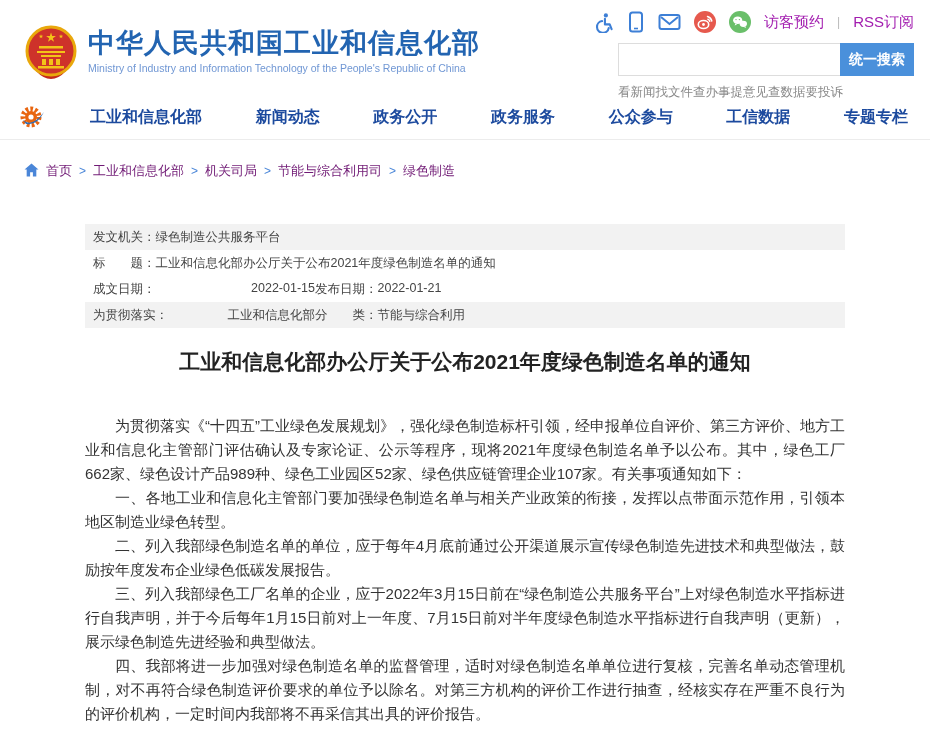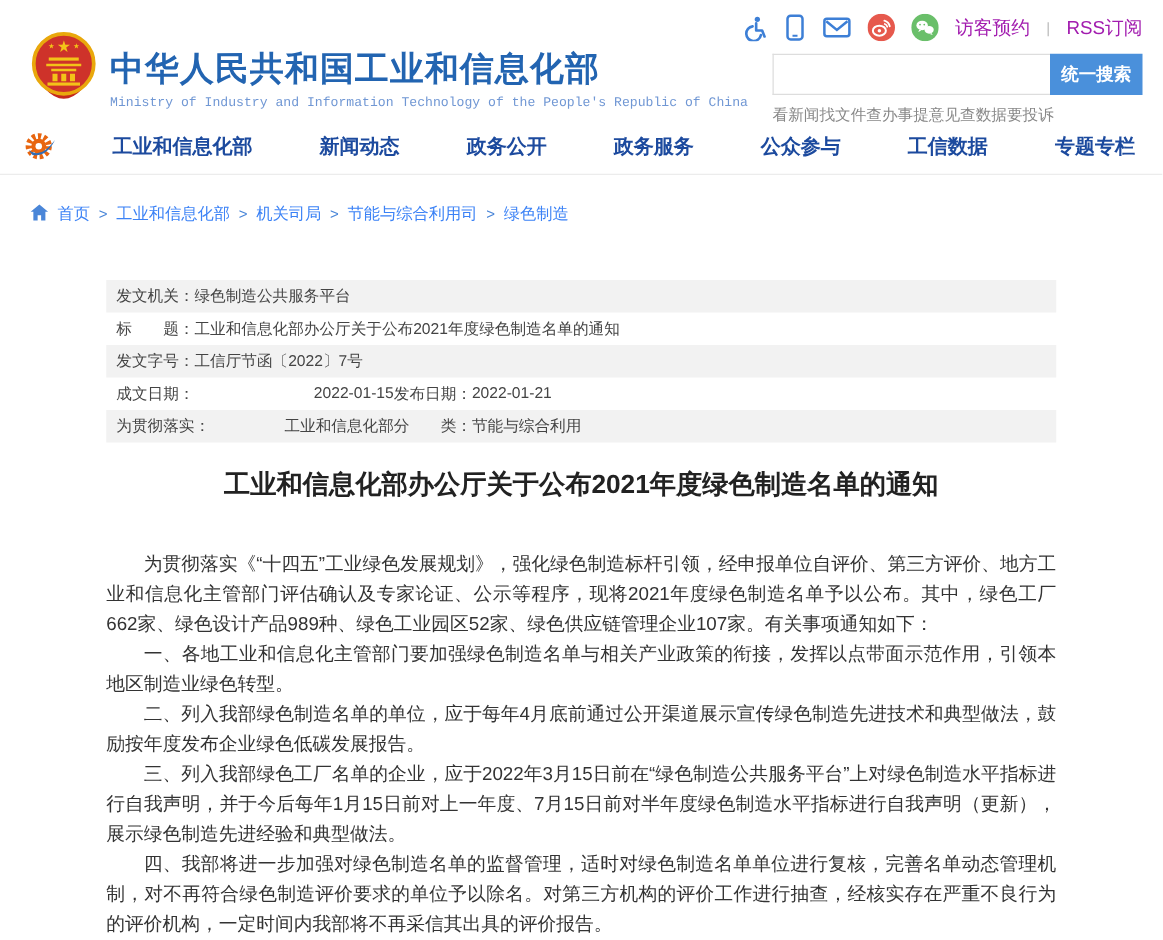--- a/index.html
+++ b/index.html
@@ -2,21 +2,21 @@
 <html lang="zh"><head>
 <meta charset="utf-8">
 <style>
   * { margin:0; padding:0; box-sizing:border-box; }
   html,body { width:930px; background:#fff; font-family:"Liberation Sans", sans-serif; }
   body { position:relative; height:752px; overflow:hidden; }
 
   
   .header { position:relative; height:95px; background:#fff; }
   .emblem { position:absolute; left:24px; top:24px; }
-  .site-title-block { position:absolute; left:88px; top:43px;font-family:Liberation Mono, monospace; }
+  .site-title-block { position:absolute; left:88px; top:28px; }
   .site-title { font-size:27px; font-weight:bold; color:#2264b1; letter-spacing:1px; line-height:30px; }
   .site-subtitle { font-size:10.5px; color:#7097d4; margin-top:4px; }
 
   .header-right { position:absolute; right:16px; top:10px; width:296px; }
   .icons-row { display:flex; align-items:center; justify-content:flex-end; gap:13px; height:24px; }
   .icons-row svg { display:block; }
   .top-link { font-size:15px; color:#a21caf; white-space:nowrap; cursor:pointer; }
   .top-divider { font-size:12px; color:#bbb; }
 
   .search-row { margin-top:9px; display:flex; height:33px; width:296px; }
@@ -27,21 +27,21 @@
   .quick-link { cursor:pointer; }
 
   
   .navbar { height:45px; border-bottom:1px solid #ececec; display:flex; align-items:center; padding:0 22px 0 18px; background:#fff; }
   .nav-logo { margin-right:44px; display:flex; align-items:center; }
   .nav-items { flex:1; display:flex; justify-content:space-between; }
   .nav-item { font-size:16px; font-weight:bold; color:#1c4a9e; cursor:pointer; white-space:nowrap; }
 
   
   .breadcrumb { margin:22px 0 0 24px; display:flex; align-items:center; gap:7px; font-size:13px; }
-  .crumb { color:#3b82f6; cursor:pointer; }
+  .crumb { color:#701a75; cursor:pointer; }
   .crumb-sep { color:#4a86d8; font-size:12px; }
 
   
   .doc { width:760px; margin:44px auto 0; }
   .meta-table { width:100%; }
   .meta-row { display:flex; align-items:center; min-height:26px; font-size:12.5px; color:#444; padding-left:8px; }
   .meta-row.gray { background:#f2f2f2; }
   .meta-cell { display:flex;justify-content:space-between; }
   .meta-cell.first-col { width:222px; flex-shrink:0; }
   .meta-label { color:#444; }
@@ -180,24 +180,20 @@
 
   <div class="meta-table">
     <div class="meta-row gray">
       <span class="meta-label">发文机关：</span>
       <span class="meta-value">绿色制造公共服务平台</span>
     </div>
     <div class="meta-row">
       <span class="meta-label">标　　题：</span>
       <span class="meta-value">工业和信息化部办公厅关于公布2021年度绿色制造名单的通知</span>
     </div>
-    <div class="meta-row gray">
-      <span class="meta-label">发文字号：</span>
-      <span class="meta-value">工信厅节函〔2022〕7号</span>
-    </div>
     <div class="meta-row">
       <span class="meta-cell first-col">
         <span class="meta-label">成文日期：</span>
         <span class="meta-value">2022-01-15</span>
       </span>
       <span class="meta-cell">
         <span class="meta-label">发布日期：</span>
         <span class="meta-value">2022-01-21</span>
       </span>
     </div>

